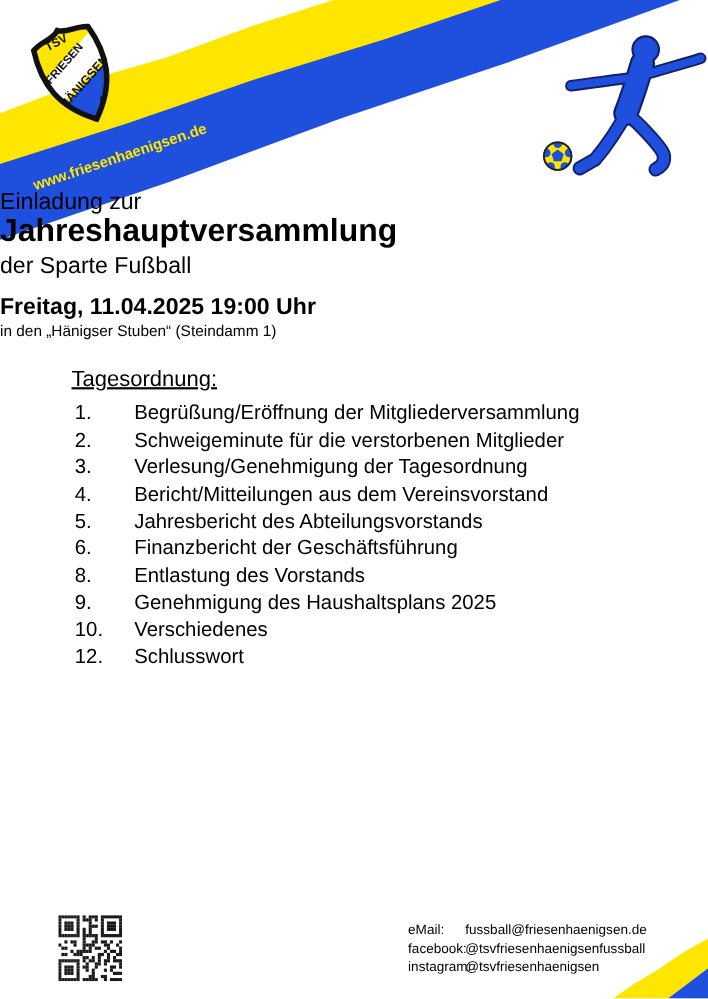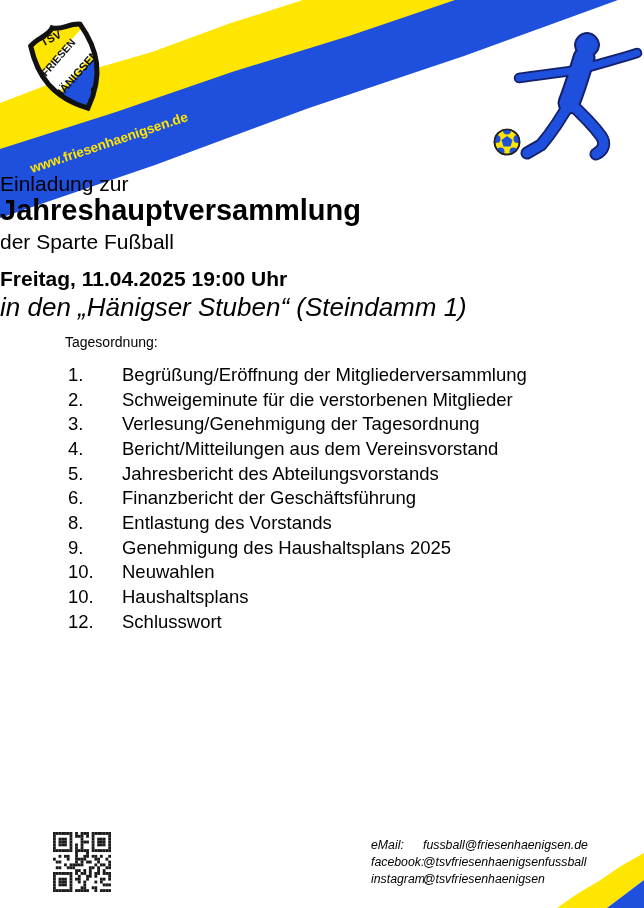--- a/index.html
+++ b/index.html
@@ -11,39 +11,39 @@
   .banner-top{position:absolute;left:0;top:0;}
   .banner-bottom{position:absolute;right:0;bottom:0;}
   .logo{position:absolute;left:14px;top:2px;}
 
   
   .hl{position:absolute;left:0;width:636px;text-align:left;white-space:nowrap;}
   .hl-intro{top:172px;font-size:21px;}
   .hl-title{top:194px;font-size:29px;font-weight:bold;}
   .hl-sub{top:230px;font-size:21px;}
   .hl-date{top:267px;font-size:21px;font-weight:bold;}
-  .hl-loc{top:292px;font-size:26px;font-style:italic;}
-
-  
-  .agenda-heading{position:absolute;left:65px;top:334px;font-size:14px;
-                  white-space:nowrap;}
+  .hl-loc{top:292px;font-size:14px;}
+
+  
+  .agenda-heading{position:absolute;left:65px;top:334px;font-size:20px;
+                  text-decoration:underline;white-space:nowrap;}
   .agenda-list{position:absolute;left:68px;top:363px;}
   .agenda-row{height:24.66px;line-height:24.66px;font-size:18.5px;white-space:nowrap;}
   .agenda-num{display:inline-block;width:54px;}
 
   
   .note{position:absolute;left:65px;top:684px;width:505px;font-size:15.8px;line-height:24px;}
   .note a{color:#0563C1;text-decoration:underline;}
 
   
   .qr{position:absolute;left:53px;top:832px;}
 
   
   .contact{position:absolute;left:371px;top:837px;font-size:12.3px;line-height:17.2px;}
-  .contact-row{white-space:nowrap;font-style:italic;}
+  .contact-row{white-space:nowrap;}
   .contact-label{display:inline-block;width:52px;}
 </style>
 </head>
 <body>
 
 <div class="page">
 
   <svg class="banner-top" width="644" height="232" viewBox="0 0 644 232">
     <path d="M0,103 L76,74 L152,52 L228,24 L303,0 L465,0 L349,39 L232,75 L116,115 L0,152 Z" fill="#FFE600"></path>
     <path d="M0,149 L116,112 L232,72 L349,36 L455,0 L618,0 L464,56 L309,108 L155,165 L0,218 Z" fill="#1E4FDD"></path>
@@ -112,22 +112,21 @@
   <div class="agenda-heading">Tagesordnung:</div>
   <div class="agenda-list">
     <div class="agenda-row"><span class="agenda-num">1.</span><span>Begrüßung/Eröffnung der Mitgliederversammlung</span></div>
     <div class="agenda-row"><span class="agenda-num">2.</span><span>Schweigeminute für die verstorbenen Mitglieder</span></div>
     <div class="agenda-row"><span class="agenda-num">3.</span><span>Verlesung/Genehmigung der Tagesordnung</span></div>
     <div class="agenda-row"><span class="agenda-num">4.</span><span>Bericht/Mitteilungen aus dem Vereinsvorstand</span></div>
     <div class="agenda-row"><span class="agenda-num">5.</span><span>Jahresbericht des Abteilungsvorstands</span></div>
     <div class="agenda-row"><span class="agenda-num">6.</span><span>Finanzbericht der Geschäftsführung</span></div>
     <div class="agenda-row"><span class="agenda-num">8.</span><span>Entlastung des Vorstands</span></div>
     <div class="agenda-row"><span class="agenda-num">9.</span><span>Genehmigung des Haushaltsplans 2025</span></div>
-    <div class="agenda-row"><span class="agenda-num">10.</span><span>Neuwahlen</span></div>
-    <div class="agenda-row"><span class="agenda-num">10.</span><span>Haushaltsplans</span></div>
+    <div class="agenda-row"><span class="agenda-num">10.</span><span>Verschiedenes</span></div>
     <div class="agenda-row"><span class="agenda-num">12.</span><span>Schlusswort</span></div>
   </div>
 
 
   <svg class="qr" width="58" height="60" viewBox="0 0 58 58" preserveAspectRatio="none">
     <rect x="0" y="0" width="58" height="58" fill="#fff"></rect>
     <g id="qr-modules" fill="#1a1a1a">
         <rect x="0.00" y="0.00" width="2.81" height="2.81"></rect>
         <rect x="0.00" y="2.76" width="2.81" height="2.81"></rect>
         <rect x="0.00" y="5.52" width="2.81" height="2.81"></rect>

